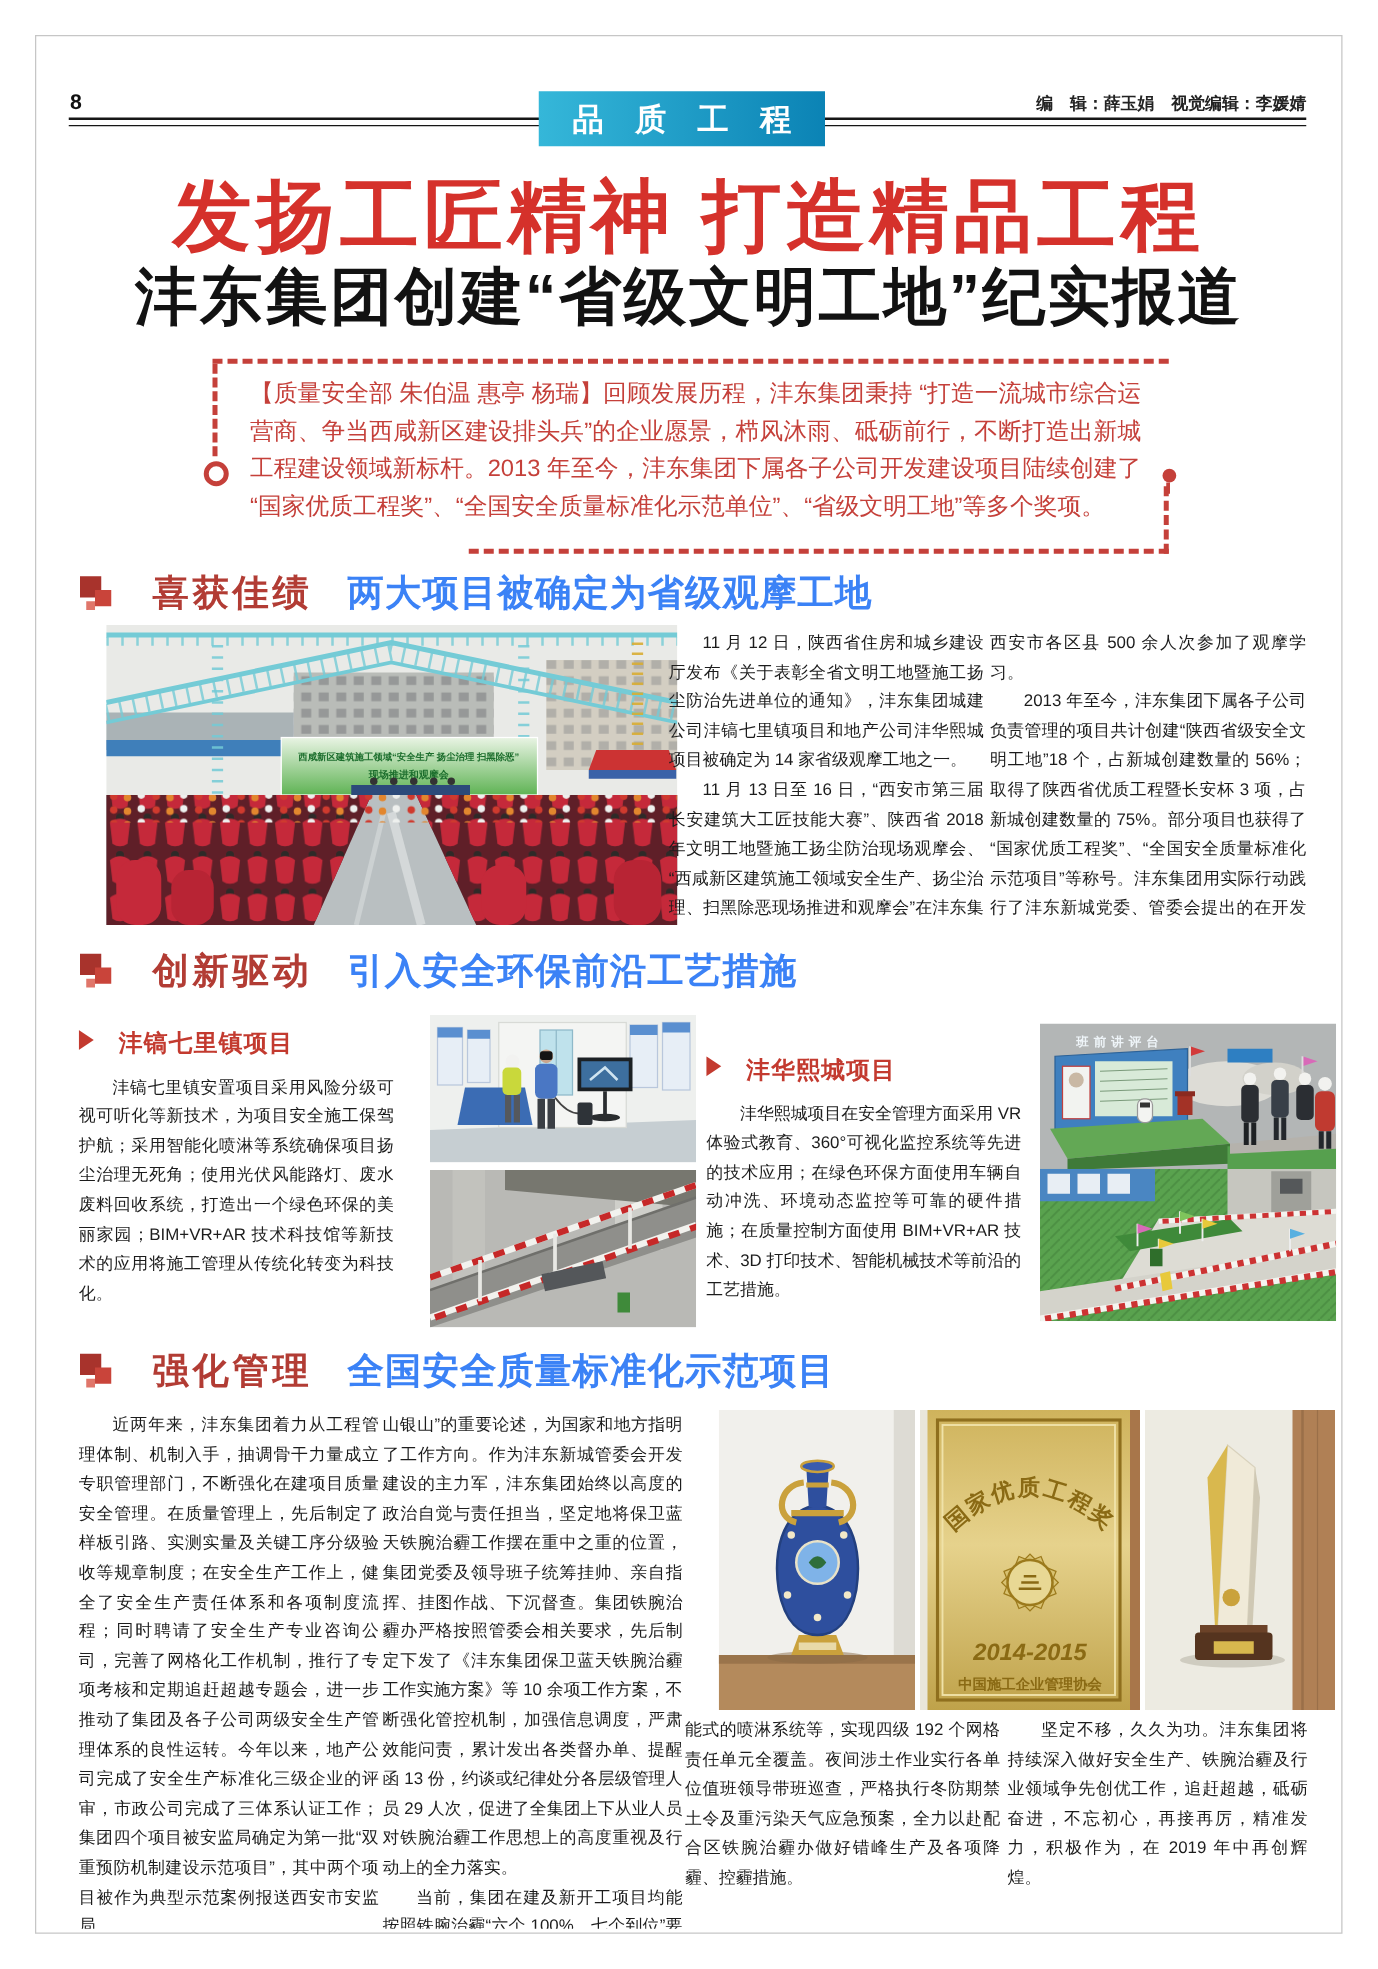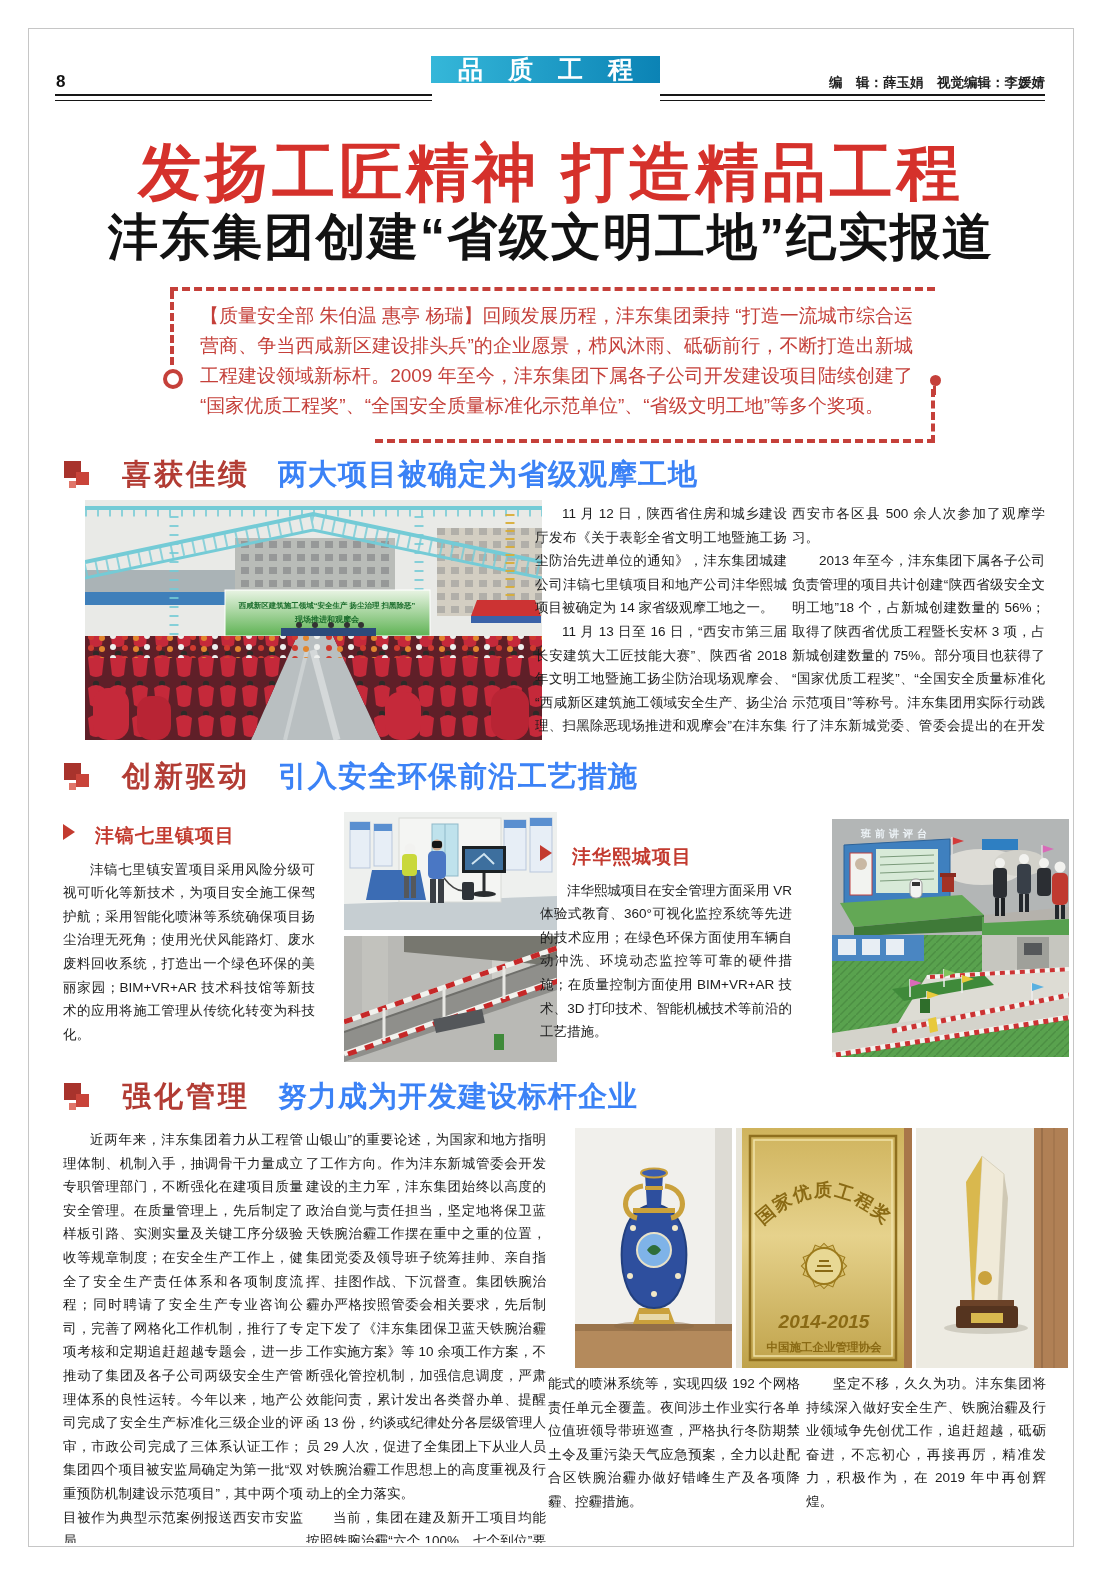--- a/index.html
+++ b/index.html
@@ -5,21 +5,21 @@
   html,body{margin:0;padding:0;background:#ffffff;}
   #page{position:relative;width:1102px;height:1575px;background:#fff;overflow:hidden;
         font-family:"Liberation Sans",sans-serif;color:#1c1c1c;}
   .frame{position:absolute;left:28px;top:28px;width:1044px;height:1517px;
          border:1px solid #c6c6c6;pointer-events:none;}
   
   .pagenum{position:absolute;left:56px;top:72px;font-size:17px;font-weight:bold;color:#111;}
   .rule{position:absolute;top:94px;height:2px;border-top:2px solid #161616;border-bottom:1px solid #161616;padding-bottom:2px;}
   .rule-left{left:55px;width:377px;}
   .rule-right{left:660px;width:385px;}
-  .masthead{position:absolute;left:431px;top:56px;width:229px;height:27px;
+  .masthead{position:absolute;left:431px;top:73px;width:229px;height:44px;
             background:linear-gradient(90deg,#35b7d9,#0b83b5);
             color:#fff;font-size:25px;font-weight:bold;letter-spacing:9px;
             display:flex;align-items:center;justify-content:center;text-indent:9px;}
   .editors{position:absolute;right:57px;top:74px;font-size:13.5px;font-weight:bold;color:#222;}
   
   .headline-main{position:absolute;left:0;top:130px;width:100%;text-align:center;
                  font-size:63px;font-weight:900;color:#d5312b;letter-spacing:4px;margin:0;}
   .headline-sub{position:absolute;left:0;top:204px;width:100%;text-align:center;
                 font-size:50px;font-weight:900;color:#121212;letter-spacing:2px;margin:0;}
   
@@ -65,21 +65,21 @@
   <h2 class="headline-sub">沣东集团创建“省级文明工地”纪实报道</h2>
 
   <div class="lede-box">
     <div class="dash dash-top"></div>
     <div class="dash dash-left"></div>
     <div class="dash dash-right"></div>
     <div class="dash dash-bottom"></div>
     <div class="ring"></div>
     <div class="dot"></div>
     <div class="dot-stem"></div>
-    <p class="lede-text">【质量安全部 朱伯温 惠亭 杨瑞】回顾发展历程，沣东集团秉持 “打造一流城市综合运营商、争当西咸新区建设排头兵”的企业愿景，栉风沐雨、砥砺前行，不断打造出新城工程建设领域新标杆。2009 年至今，沣东集团下属各子公司开发建设项目陆续创建了“国家优质工程奖”、“全国安全质量标准化示范单位”、“省级文明工地”等多个奖项。</p>
+    <p class="lede-text">【质量安全部 朱伯温 惠亭 杨瑞】回顾发展历程，沣东集团秉持 “打造一流城市综合运营商、争当西咸新区建设排头兵”的企业愿景，栉风沐雨、砥砺前行，不断打造出新城工程建设领域新标杆。2013 年至今，沣东集团下属各子公司开发建设项目陆续创建了“国家优质工程奖”、“全国安全质量标准化示范单位”、“省级文明工地”等多个奖项。</p>
   </div>
 
   <div class="sec-head" style="left:62px;top:455px;">
     <svg class="sec-icon" viewBox="0 0 32 32">
       <rect x="2" y="2" width="17" height="17" fill="#a8332c"></rect>
       <rect x="14" y="13" width="13" height="13" fill="#c9443a"></rect>
       <rect x="7" y="22" width="7" height="7" fill="#e0766a"></rect>
     </svg>
     <span class="sec-tag">喜获佳绩</span>
     <span class="sec-title">两大项目被确定为省级观摩工地</span>
@@ -222,21 +222,21 @@
       <line x1="0" y1="118" x2="213" y2="44" stroke="#f2f2ee" stroke-width="5"></line>
       <line x1="4" y1="118" x2="217" y2="44" stroke="#c62828" stroke-width="5" stroke-dasharray="9 9"></line>
       <line x1="40" y1="72" x2="40" y2="105" stroke="#e8e8e4" stroke-width="3"></line>
       <line x1="100" y1="51" x2="100" y2="84" stroke="#e8e8e4" stroke-width="3"></line>
       <line x1="160" y1="30" x2="160" y2="63" stroke="#e8e8e4" stroke-width="3"></line>
       <rect x="90" y="78" width="50" height="14" fill="#54575a" transform="rotate(-12 115 85)"></rect>
       <rect x="150" y="98" width="10" height="16" fill="#3f8a3a"></rect>
     </svg>
   </figure>
 
-  <div class="col" style="left:540px;top:845px;width:252px;height:215px;">
+  <div class="col" style="left:565px;top:845px;width:252px;height:215px;">
     <div class="proj-head">
       <span class="tri"></span>
       <span class="proj-name">沣华熙城项目</span>
     </div>
     <p>沣华熙城项目在安全管理方面采用 VR 体验式教育、360°可视化监控系统等先进的技术应用；在绿色环保方面使用车辆自动冲洗、环境动态监控等可靠的硬件措施；在质量控制方面使用 BIM+VR+AR 技术、3D 打印技术、智能机械技术等前沿的工艺措施。</p>
   </div>
 
   <figure class="photo" style="left:810px;top:812px;width:237px;height:131px;">
     <svg viewBox="0 0 237 117">
       <rect width="237" height="117" fill="#b3b6b6"></rect>
@@ -325,21 +325,21 @@
     </svg>
   </figure>
 
   <div class="sec-head" style="left:62px;top:1077px;">
     <svg class="sec-icon" viewBox="0 0 32 32">
       <rect x="2" y="2" width="17" height="17" fill="#a8332c"></rect>
       <rect x="14" y="13" width="13" height="13" fill="#c9443a"></rect>
       <rect x="7" y="22" width="7" height="7" fill="#e0766a"></rect>
     </svg>
     <span class="sec-tag">强化管理</span>
-    <span class="sec-title">努力成为开发建设标杆企业</span>
+    <span class="sec-title">全国安全质量标准化示范项目</span>
   </div>
 
   <div class="col" style="left:63px;top:1128px;width:240px;height:415px;">
     <p>近两年来，沣东集团着力从工程管理体制、机制入手，抽调骨干力量成立专职管理部门，不断强化在建项目质量安全管理。在质量管理上，先后制定了样板引路、实测实量及关键工序分级验收等规章制度；在安全生产工作上，健全了安全生产责任体系和各项制度流程；同时聘请了安全生产专业咨询公司，完善了网格化工作机制，推行了专项考核和定期追赶超越专题会，进一步推动了集团及各子公司两级安全生产管理体系的良性运转。今年以来，地产公司完成了安全生产标准化三级企业的评审，市政公司完成了三体系认证工作；集团四个项目被安监局确定为第一批“双重预防机制建设示范项目”，其中两个项目被作为典型示范案例报送西安市安监局。</p>
 
   </div>
   <div class="col" style="left:306px;top:1128px;width:240px;height:415px;">
     <p class="cont">山银山”的重要论述，为国家和地方指明了工作方向。作为沣东新城管委会开发建设的主力军，沣东集团始终以高度的政治自觉与责任担当，坚定地将保卫蓝天铁腕治霾工作摆在重中之重的位置，集团党委及领导班子统筹挂帅、亲自指挥、挂图作战、下沉督查。集团铁腕治霾办严格按照管委会相关要求，先后制定下发了《沣东集团保卫蓝天铁腕治霾工作实施方案》等 10 余项工作方案，不断强化管控机制，加强信息调度，严肃效能问责，累计发出各类督办单、提醒函 13 份，约谈或纪律处分各层级管理人员 29 人次，促进了全集团上下从业人员对铁腕治霾工作思想上的高度重视及行动上的全力落实。</p>
     <p>当前，集团在建及新开工项目均能按照铁腕治霾“六个 100%，七个到位”要求，全部安装扬尘噪音一体化监测仪、智</p>
   </div>

